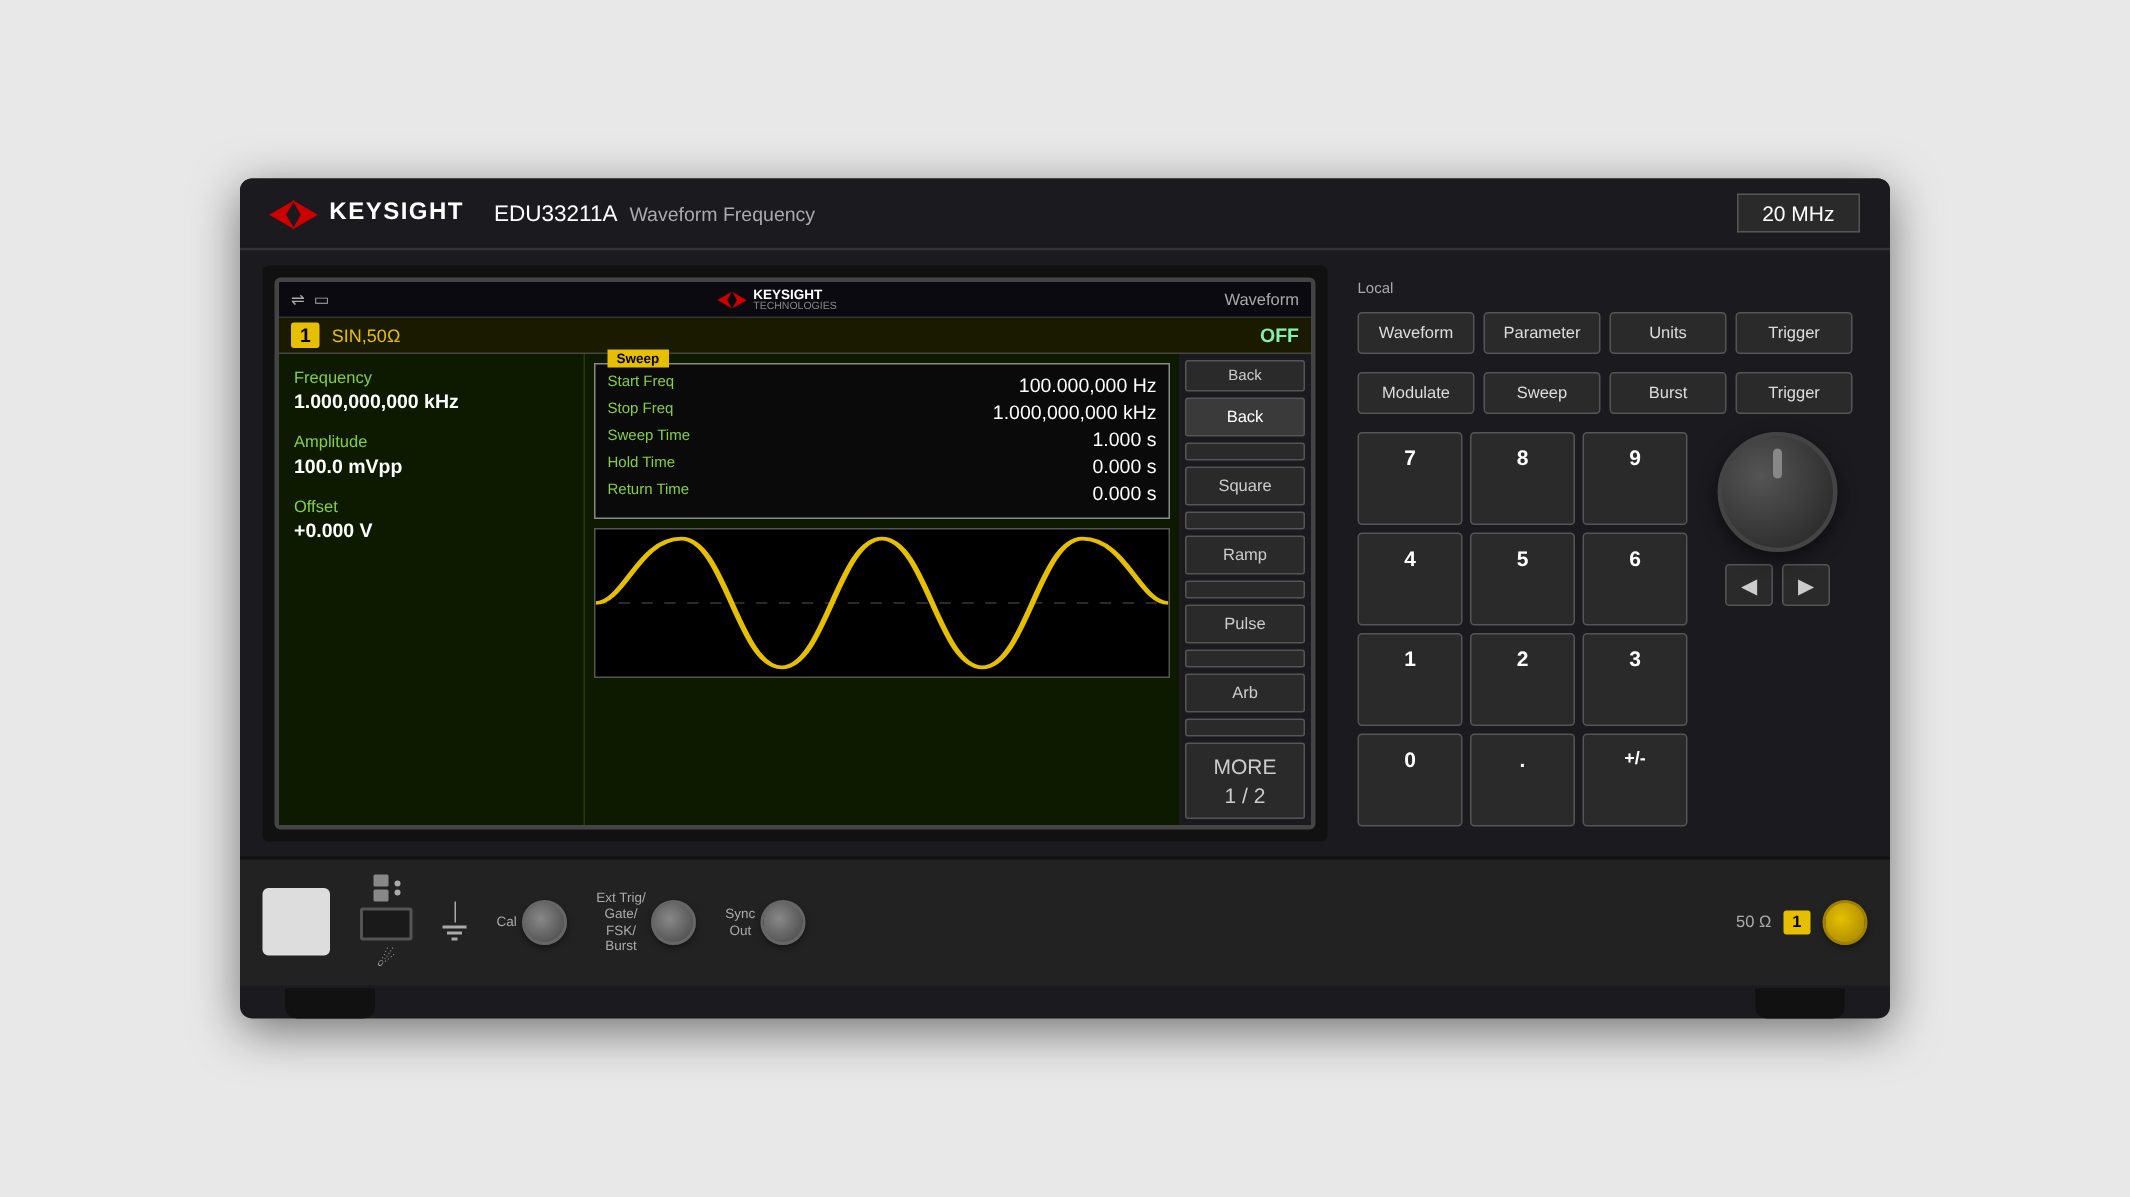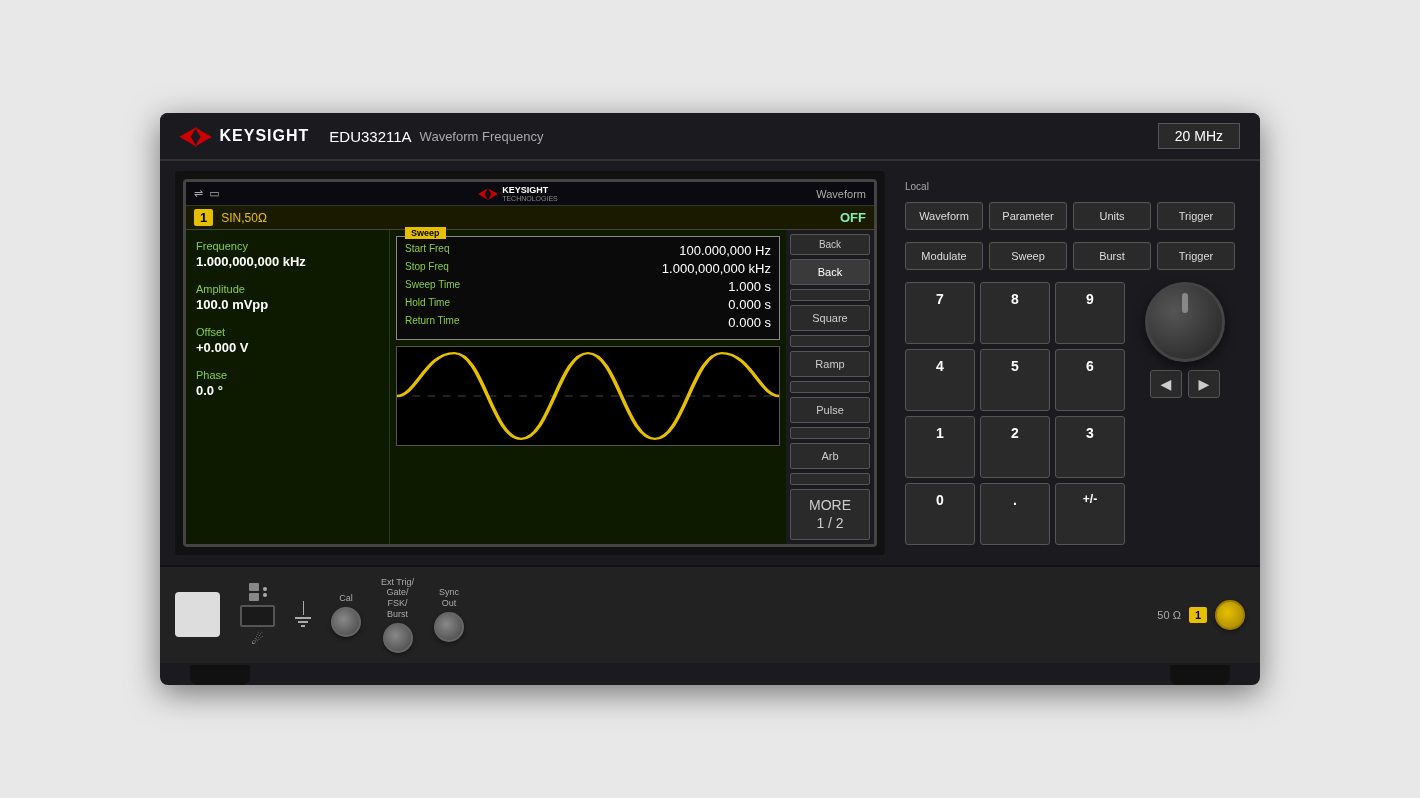--- a/index.html
+++ b/index.html
@@ -456,21 +456,21 @@
     }
 
     .ground-symbol {
       color: #aaa;
       font-size: 18px;
       text-align: center;
     }
 
     .port-group {
       display: flex;
-      flex-direction: column;
+      flex-direction: row;
       align-items: center;
       gap: 3px;
     }
     .port-label {
       color: #aaa;
       font-size: 9px;
       text-align: center;
       line-height: 1.2;
     }
     .bnc-connector {
@@ -568,24 +568,20 @@
               <div class="param-label">Frequency</div>
               <div class="param-value">1.000,000,000 kHz</div>
             </div>
             <div class="param-row">
               <div class="param-label">Amplitude</div>
               <div class="param-value">100.0 mVpp</div>
             </div>
             <div class="param-row">
               <div class="param-label">Offset</div>
               <div class="param-value">+0.000 V</div>
-            </div>
-            <div class="param-row">
-              <div class="param-label">Phase</div>
-              <div class="param-value">0.0 °</div>
             </div>
           </div>
 
           <div class="sweep-area">
             <div class="sweep-box">
               <div class="sweep-tab">Sweep</div>
               <div class="sweep-row">
                 <span class="sweep-key">Start Freq</span>
                 <span class="sweep-val">100.000,000 Hz</span>
               </div>

